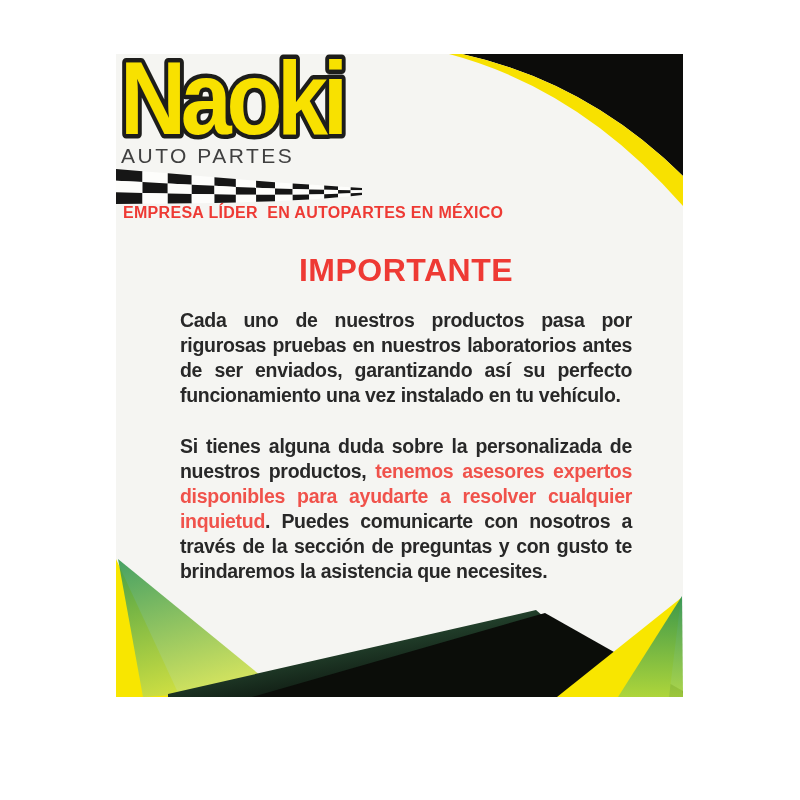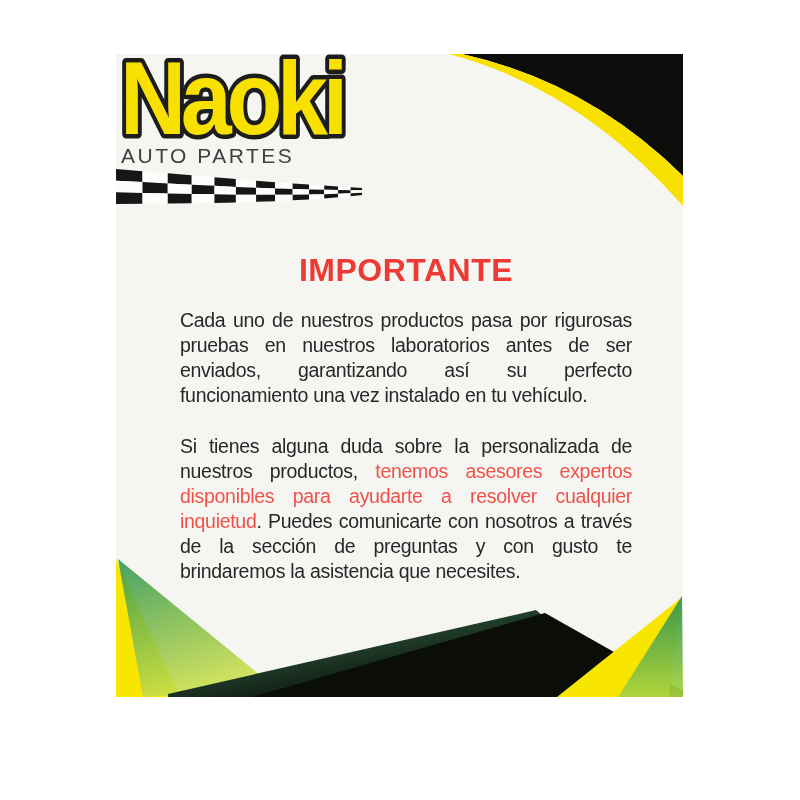--- a/index.html
+++ b/index.html
@@ -37,21 +37,21 @@
     position:absolute;left:64px;top:198px;width:452px;
   }
   .heading{
     margin:0;
     font-size:32px;font-weight:800;letter-spacing:0.5px;line-height:36px;
     color:var(--accent-red,#ee3a34);
     text-align:center;
   }
   .content p{
     margin:0;
-    font-size:19.5px;line-height:25px;font-weight:400;
+    font-size:19.5px;line-height:25px;font-weight:700;
     letter-spacing:-0.3px;
     color:var(--text-dark,#272727);
     text-align:justify;
   }
   .content p.p1{margin-top:20px;}
   .content p.p2{margin-top:26px;}
   .content p.p3{margin-top:15px;}
   .red-highlight{color:var(--highlight-red,#f0504a);}
 </style>
 </head>
@@ -107,20 +107,21 @@
       <polygon points="208.19462864721487,23.870891191206223 222.06067639257296,24.085415638270565 222.06067639257296,27.699738683486743 208.19462864721487,28.137029792305448" fill="#fdfdfb"></polygon>
       <polygon points="208.19462864721487,28.137029792305448 222.06067639257296,27.699738683486743 222.06067639257296,31.314061728702924 208.19462864721487,32.40316839340467" fill="#161616"></polygon>
       <polygon points="222.06067639257296,20.471092593054383 234.6624668435013,21.25640853132421 234.6624668435013,24.22791869451041 222.06067639257296,24.085415638270565" fill="#fdfdfb"></polygon>
       <polygon points="222.06067639257296,24.085415638270565 234.6624668435013,24.22791869451041 234.6624668435013,27.19942885769661 222.06067639257296,27.699738683486743" fill="#161616"></polygon>
       <polygon points="222.06067639257296,27.699738683486743 234.6624668435013,27.19942885769661 234.6624668435013,30.17093902088281 222.06067639257296,31.314061728702924" fill="#fdfdfb"></polygon>
       <polygon points="234.6624668435013,21.25640853132421 246,22 246,24.333333333333332 234.6624668435013,24.22791869451041" fill="#161616"></polygon>
       <polygon points="234.6624668435013,24.22791869451041 246,24.333333333333332 246,26.666666666666668 234.6624668435013,27.19942885769661" fill="#fdfdfb"></polygon>
       <polygon points="234.6624668435013,27.19942885769661 246,26.666666666666668 246,29 234.6624668435013,30.17093902088281" fill="#161616"></polygon>
     </svg>
 
+  <div class="tagline">EMPRESA LÍDER  EN AUTOPARTES EN MÉXICO</div>
 
   <div class="content">
     <h1 class="heading">IMPORTANTE</h1>
     <p class="p1">Cada uno de nuestros productos pasa por rigurosas pruebas en nuestros laboratorios antes de ser enviados, garantizando así su perfecto funcionamiento una vez instalado en tu vehículo.</p>
     <p class="p2"><span>Si tienes alguna duda sobre la personalizada de nuestros productos, </span><span class="red-highlight">tenemos asesores expertos disponibles para ayudarte a resolver cualquier inquietud</span><span>. Puedes comunicarte con nosotros a través de la sección de preguntas y con gusto te brindaremos la asistencia que necesites.</span></p>
   </div>
 
   <svg class="bottom-deco" viewBox="0 0 567 200" aria-hidden="true">
     <defs>
       <linearGradient id="gFanL" x1="0" y1="0" x2="0.35" y2="1">

